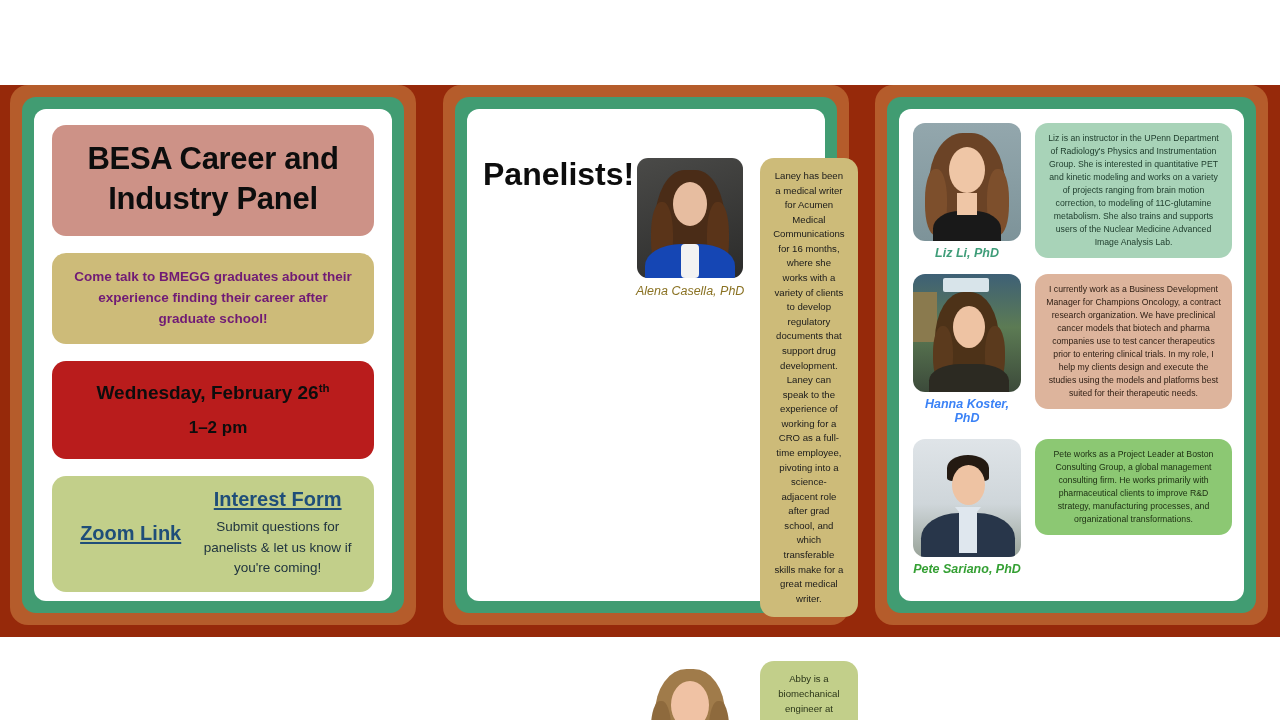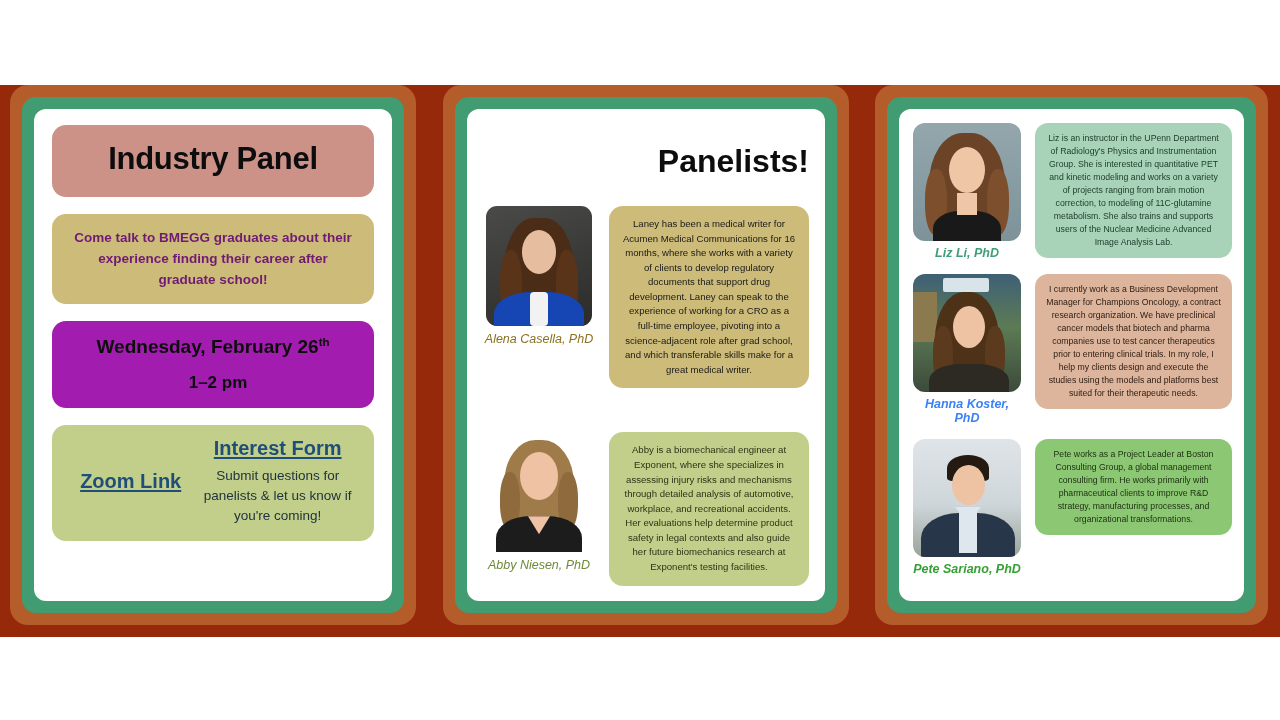--- a/index.html
+++ b/index.html
@@ -60,22 +60,22 @@
     text-align:center; letter-spacing: -0.3px;
   }
   .block-sub {
     background: #cdbb79;
     padding: 14px 18px;
   }
   .block-sub .s-text {
     font-size: 13.5px; font-weight: bold; color:#701a75; line-height:1.55; text-align:center;
   }
   .block-date {
-    background: #a21caf;
-    padding: 15px 10px;
+    background: #b91c1c;
+    padding: 21px 10px;
     gap: 14px;
   }
   .block-date .d1 { font-size: 19px; font-weight:bold; color:#0d0d0d; }
   .block-date .d1 sup { font-size: 11.5px; }
   .block-date .d2 { font-size: 17px; font-weight:bold; color:#0d0d0d;margin-left:10px; }
   .block-links {
     background: #c2cf8a;
     padding: 12px 14px 14px 14px;
     flex-direction: row; align-items: center; justify-content: center;
   }
@@ -83,21 +83,21 @@
   .links-right { width: 56%; text-align:center; }
   .lnk {
     font-size: 20px; font-weight: bold; color:#1f4e79;
     text-decoration: underline; text-underline-offset: 2px;
     display:inline-block;
   }
   .lnk-form { font-size: 20px; }
   .links-note { font-size: 13.5px; color:#20343f; line-height:1.5; margin-top: 6px; }
 
   
-  .mid-inner { padding: 20px 16px 18px 16px; height:100%; display:flex; flex-direction:column;align-items:flex-end; }
+  .mid-inner { padding: 33px 16px 18px 16px; height:100%; display:flex; flex-direction:row; }
   .panelists-title {
     text-align:center; font-size: 32px; font-weight:bold; color:#0d0d0d;
     margin-top: 14px; margin-bottom: 10px;
   }
   .mid-rows { display:flex; flex-direction:column; }
   .mid-row { display:flex; align-items:flex-start; gap: 14px; }
   .mid-row.r1 { margin-top: 16px; }
   .mid-row.r2 { margin-top: 44px; }
   .person-col { width: 112px; display:flex; flex-direction:column; align-items:center; }
   .photo {
@@ -140,20 +140,21 @@
   <div class="outer-band"></div>
 
   <div class="panels-row">
 
     <div class="panel-orange panel-left">
       <div class="panel-green">
         <div class="panel-white">
           <div class="left-inner">
 
             <div class="block block-title">
+              <div class="t-line">BESA Career and</div>
               <div class="t-line">Industry Panel</div>
             </div>
 
             <div class="block block-sub">
               <div class="s-text">Come talk to BMEGG graduates about their experience finding their career after graduate school!</div>
             </div>
 
             <div class="block block-date">
               <div class="d1"><span>Wednesday, February 26</span><sup>th</sup></div>
               <div class="d2">1–2 pm</div>

